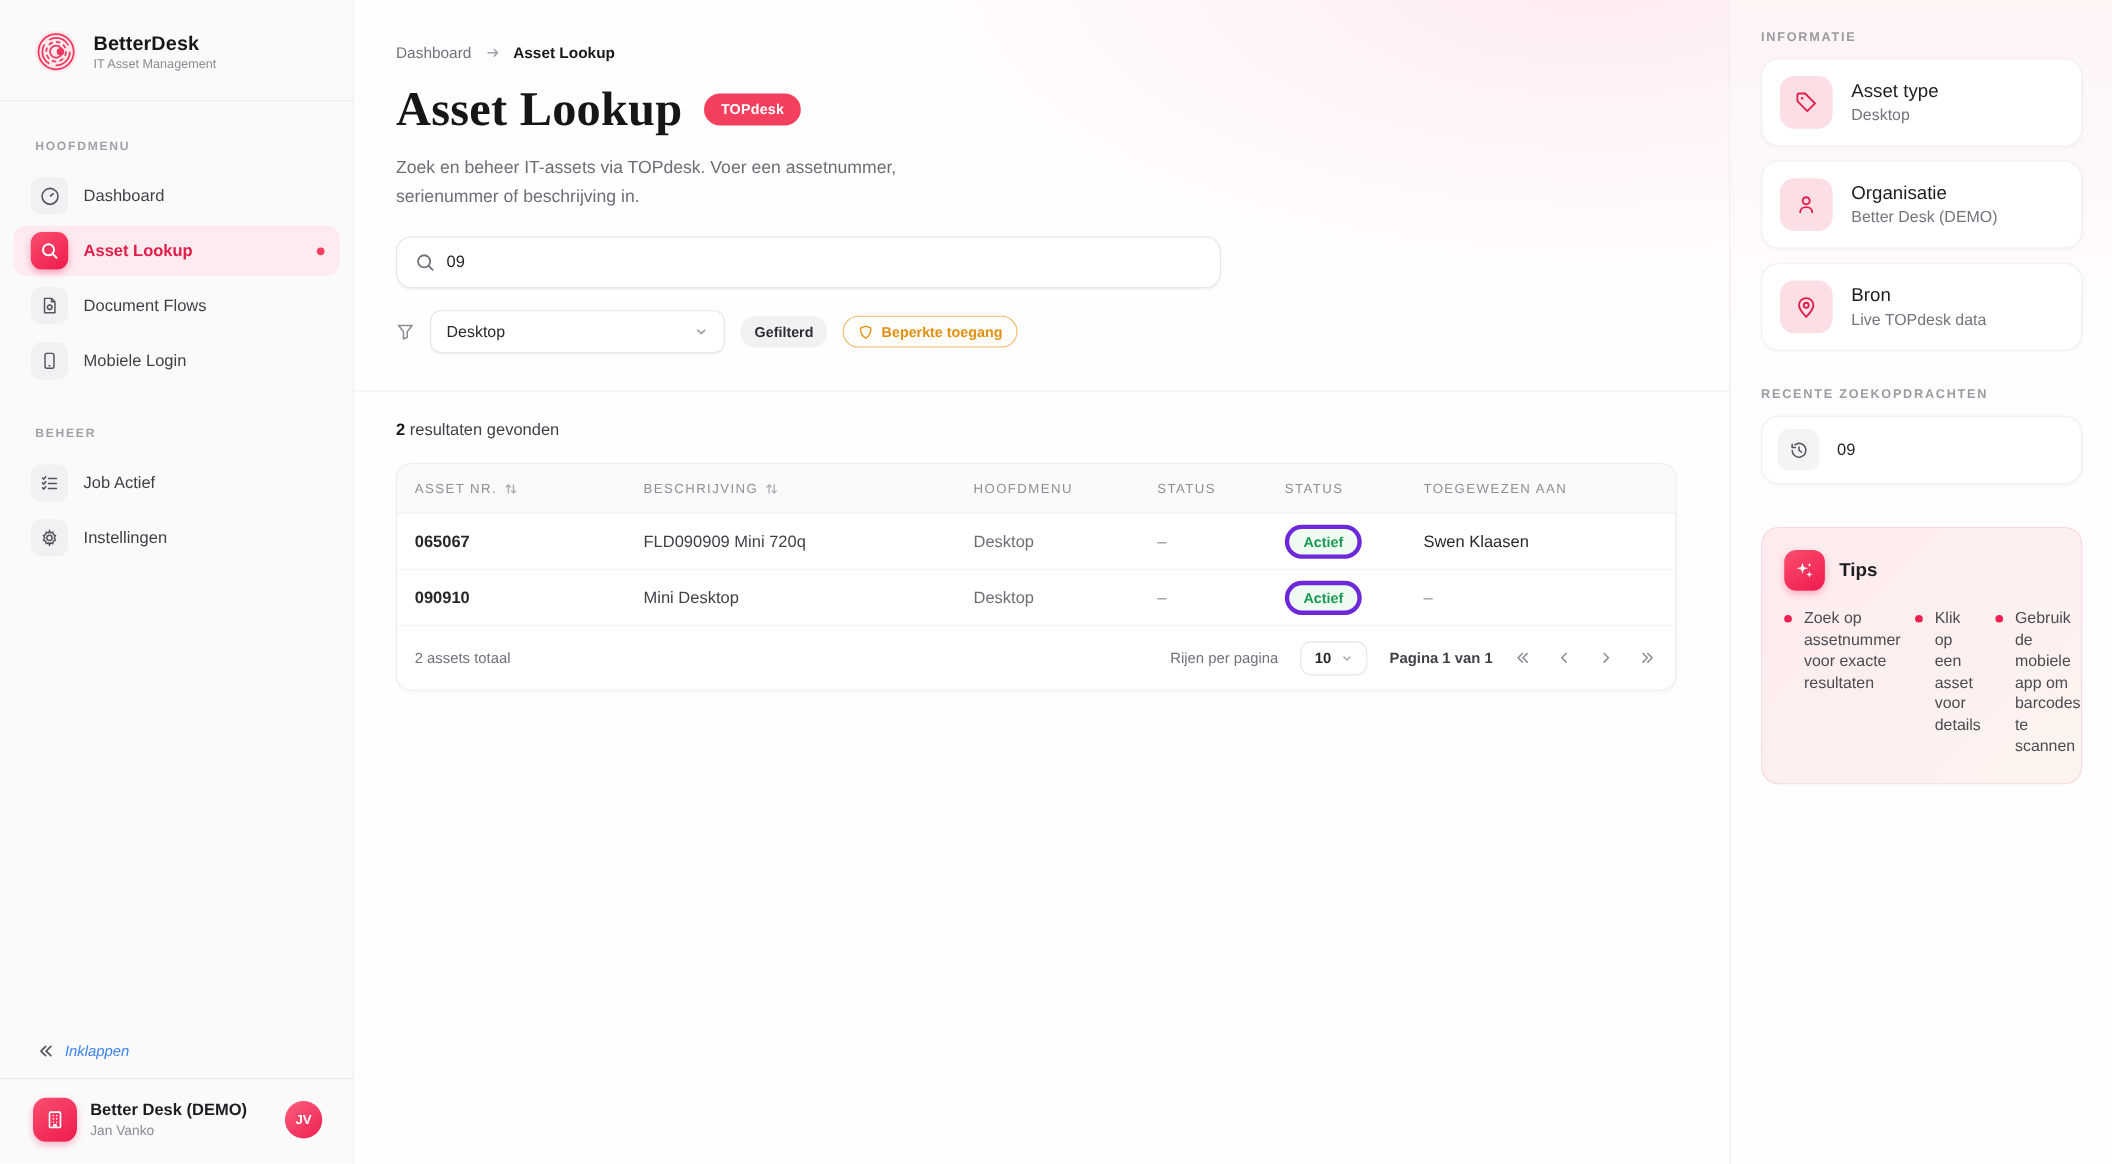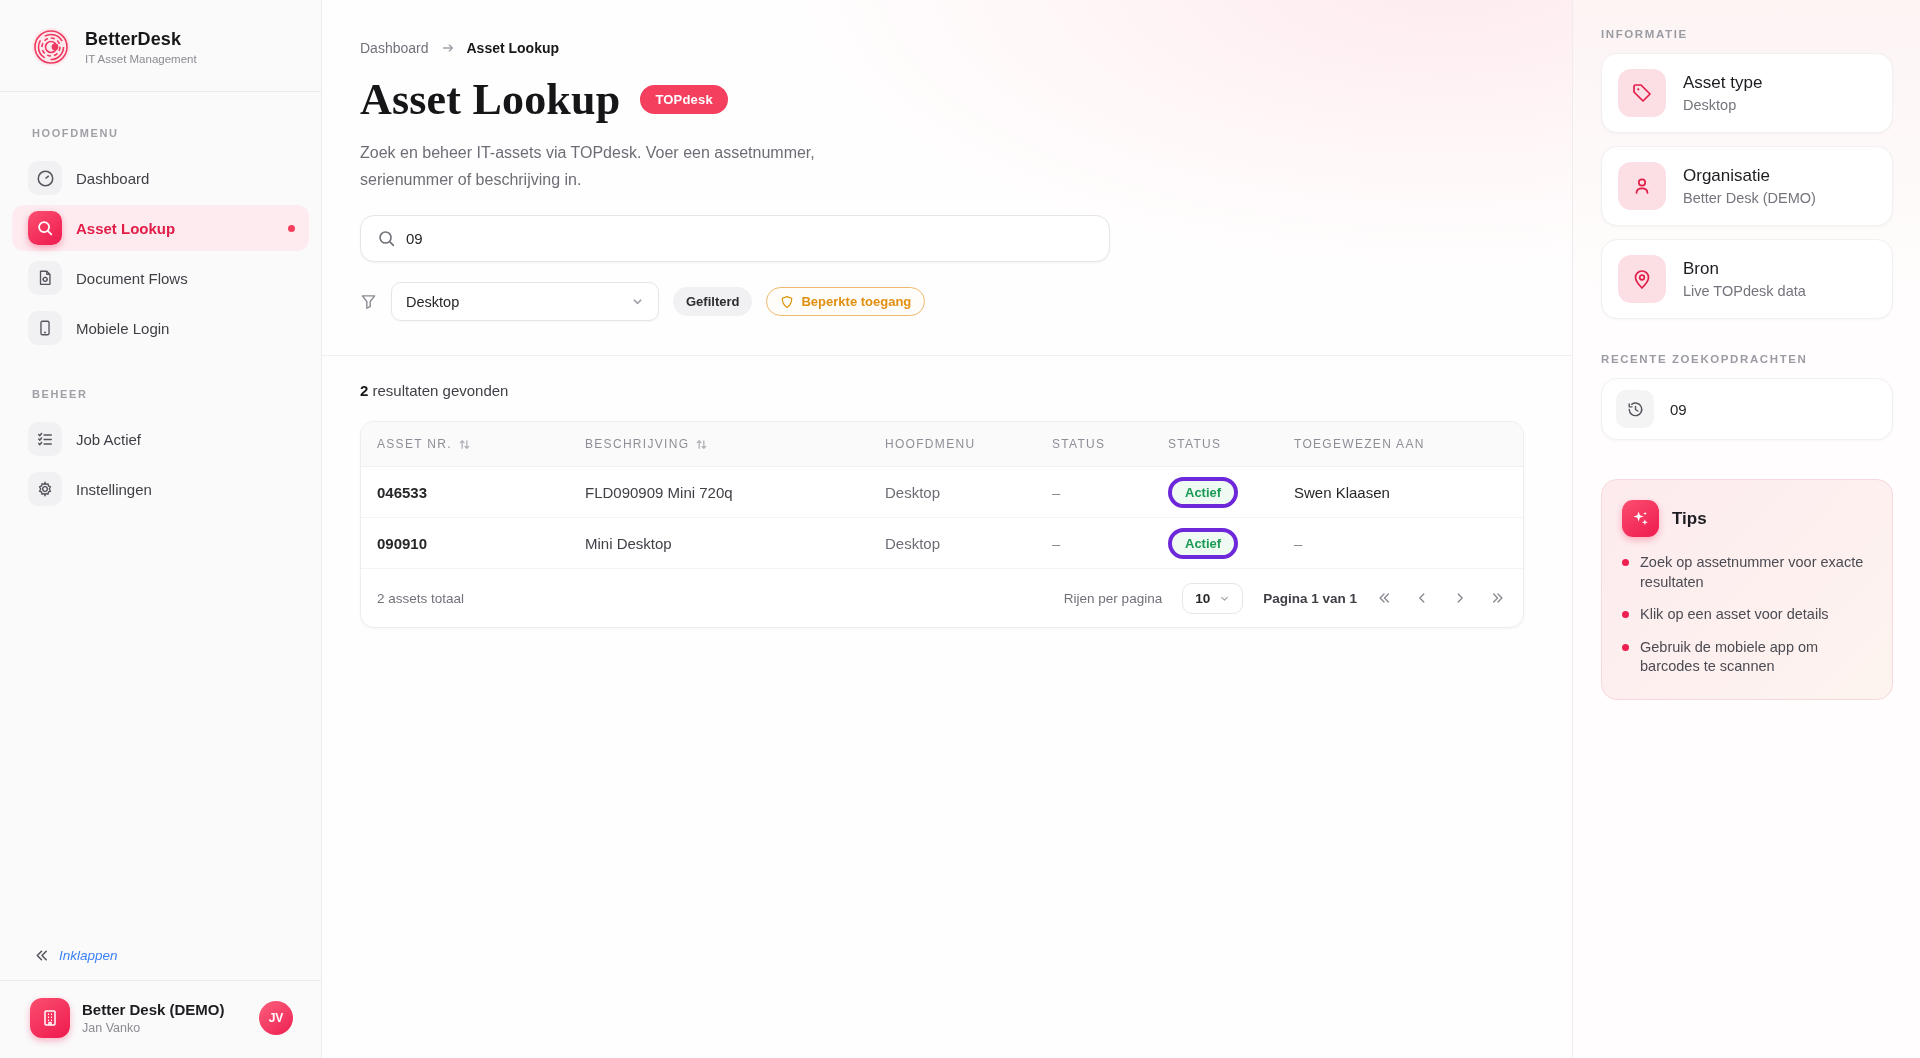--- a/index.html
+++ b/index.html
@@ -186,21 +186,21 @@
     padding:20px 20px 22px 20px;
   }
   .tips-header { display:flex; align-items:center; gap:13px; }
   .tips-icon-box {
     width:37px; height:37px; border-radius:11px;
     background:linear-gradient(145deg,#fb4e6f,#ee1a4e);
     display:flex; align-items:center; justify-content:center;
     box-shadow:0 3px 7px rgba(238,26,78,.3);
   }
   .tips-title { font-size:17px; font-weight:700; color:#1c1c21; }
-  .tips-list { margin-top:16px; display:flex; flex-direction:column; gap:13px; }
+  .tips-list { margin-top:16px; display:flex; flex-direction:row; gap:13px; }
   .tip-item { display:flex; gap:11px; }
   .tip-dot { width:7px; height:7px; border-radius:50%; background:#ee2052; margin-top:6px; flex-shrink:0; }
   .tip-text { font-size:14.5px; line-height:1.35; color:#4b4b53; }
 </style>
 </head>
 <body>
 
 <aside class="sidebar">
   <div class="logo-row">
     <svg class="logo-badge" viewBox="0 0 42 42">
@@ -386,21 +386,21 @@
         <div class="t-cell c5">
             <span class="th-label">STATUS</span>
           </div>
         <div class="t-cell c6">
             <span class="th-label">TOEGEWEZEN AAN</span>
           </div>
       </div>
 
       <div class="t-row">
         <div class="t-cell c1">
-            <span class="cell-assetnr">046533</span>
+            <span class="cell-assetnr">065067</span>
           </div>
         <div class="t-cell c2">
             <span class="cell-desc">FLD090909 Mini 720q</span>
           </div>
         <div class="t-cell c3">
             <span class="cell-muted">Desktop</span>
           </div>
         <div class="t-cell c4">
             <span class="cell-dash">–</span>
           </div>

